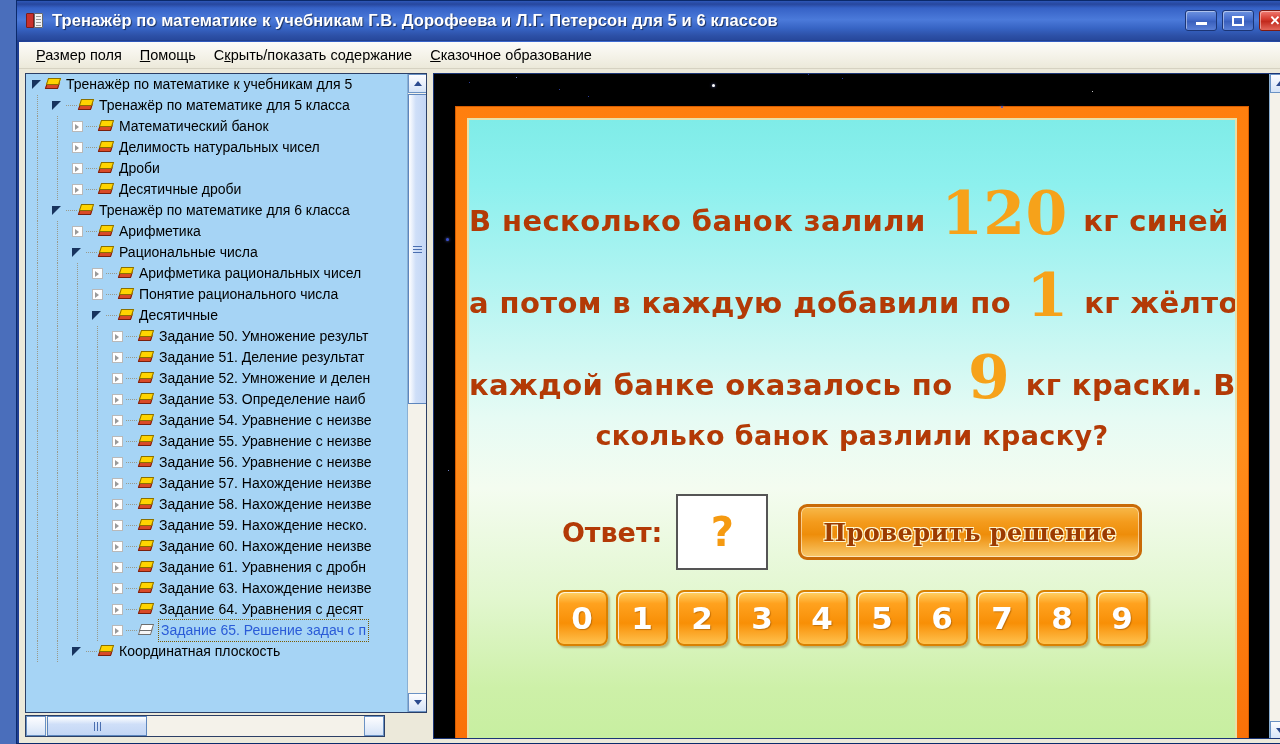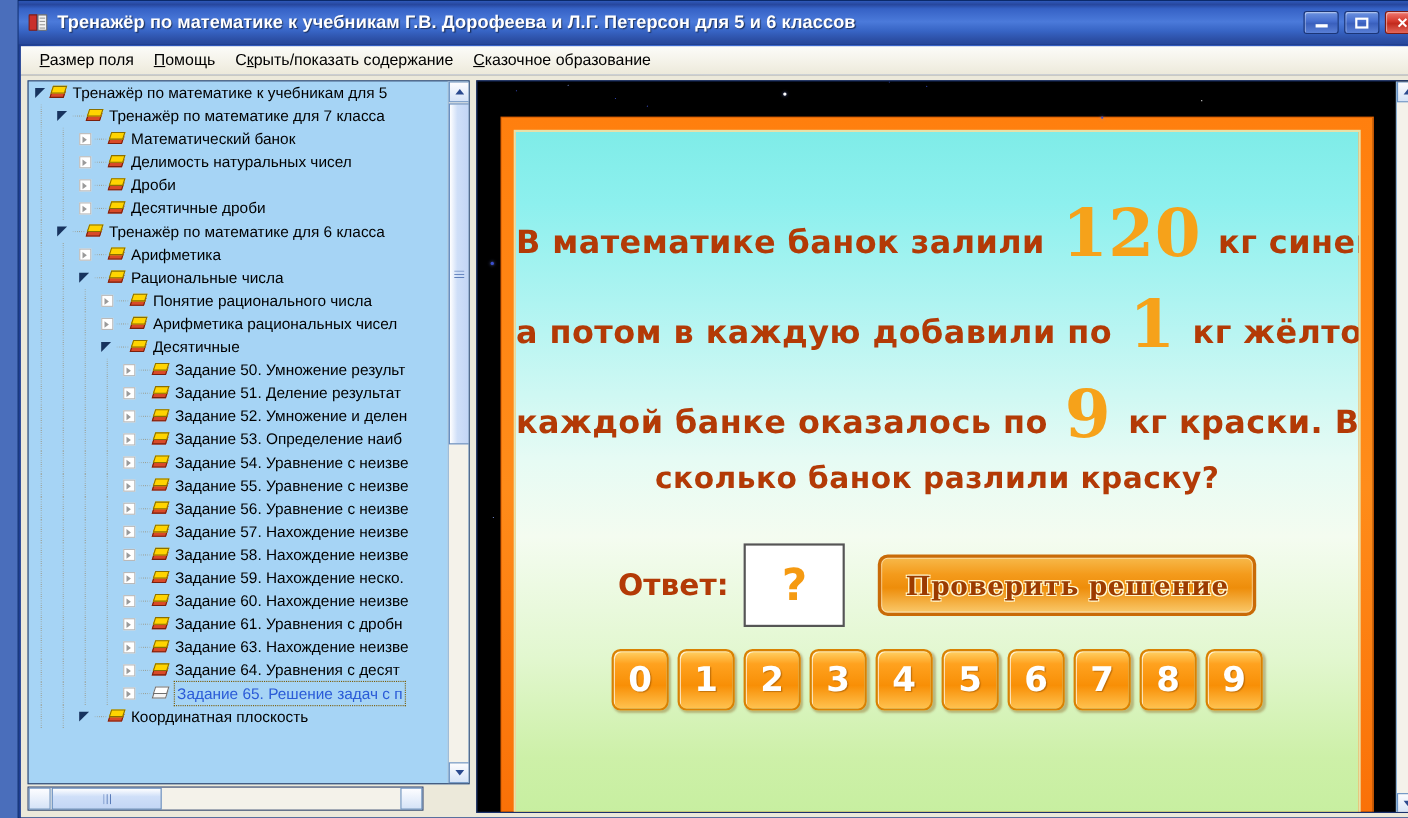--- a/index.html
+++ b/index.html
@@ -333,21 +333,21 @@
           </div>
           <div class="trow">
             <div class="vline" style="left: 11px;"></div>
             <div style="width: 26px; flex: 0 0 auto;"></div>
             <div class="exp expanded"></div>
             <div class="dots"></div>
             <div class="bookicon">
               <div class="b1"></div>
               <div class="b2"></div>
             </div>
-            <span class="tlabel">Тренажёр по математике для 7 класса</span>
+            <span class="tlabel">Тренажёр по математике для 5 класса</span>
           </div>
           <div class="trow">
             <div class="vline" style="left: 11px;"></div>
             <div class="vline" style="left: 31px;"></div>
             <div style="width: 46px; flex: 0 0 auto;"></div>
             <div class="exp collapsed"></div>
             <div class="dots"></div>
             <div class="bookicon">
               <div class="b1"></div>
               <div class="b2"></div>
@@ -429,34 +429,34 @@
             <div class="vline" style="left: 11px;"></div>
             <div class="vline" style="left: 31px;"></div>
             <div class="vline" style="left: 51px;"></div>
             <div style="width: 66px; flex: 0 0 auto;"></div>
             <div class="exp collapsed"></div>
             <div class="dots"></div>
             <div class="bookicon">
               <div class="b1"></div>
               <div class="b2"></div>
             </div>
+            <span class="tlabel">Арифметика рациональных чисел</span>
+          </div>
+          <div class="trow">
+            <div class="vline" style="left: 11px;"></div>
+            <div class="vline" style="left: 31px;"></div>
+            <div class="vline" style="left: 51px;"></div>
+            <div style="width: 66px; flex: 0 0 auto;"></div>
+            <div class="exp collapsed"></div>
+            <div class="dots"></div>
+            <div class="bookicon">
+              <div class="b1"></div>
+              <div class="b2"></div>
+            </div>
             <span class="tlabel">Понятие рационального числа</span>
-          </div>
-          <div class="trow">
-            <div class="vline" style="left: 11px;"></div>
-            <div class="vline" style="left: 31px;"></div>
-            <div class="vline" style="left: 51px;"></div>
-            <div style="width: 66px; flex: 0 0 auto;"></div>
-            <div class="exp collapsed"></div>
-            <div class="dots"></div>
-            <div class="bookicon">
-              <div class="b1"></div>
-              <div class="b2"></div>
-            </div>
-            <span class="tlabel">Арифметика рациональных чисел</span>
           </div>
           <div class="trow">
             <div class="vline" style="left: 11px;"></div>
             <div class="vline" style="left: 31px;"></div>
             <div class="vline" style="left: 51px;"></div>
             <div style="width: 66px; flex: 0 0 auto;"></div>
             <div class="exp expanded"></div>
             <div class="dots"></div>
             <div class="bookicon">
               <div class="b1"></div>
@@ -711,21 +711,21 @@
       <div class="sb-btn-h" style="margin-left:auto;">
         <div class="arrow-right"></div>
       </div>
     </div>
 
     <div id="stage">
 
       <div id="card">
         <div id="card-inner">
 
-          <div class="problem-line" id="ln1"><span>В математике банок залили </span><span class="num">120</span><span> кг синей краски,</span></div>
+          <div class="problem-line" id="ln1"><span>В несколько банок залили </span><span class="num">120</span><span> кг синей краски,</span></div>
           <div class="problem-line" id="ln2"><span>а потом в каждую добавили по </span><span class="num">1</span><span> кг жёлтой. В</span></div>
           <div class="problem-line" id="ln3"><span>каждой  банке  оказалось  по </span><span class="num">9</span><span> кг краски.  Во</span></div>
           <div class="problem-line" id="ln4"><span>сколько банок разлили краску?</span></div>
 
           <div id="answer-row">
             <div id="answer-label">Ответ:</div>
             <div id="answer-box">
               <div id="answer-value">?</div>
             </div>
             <div id="check-button">

